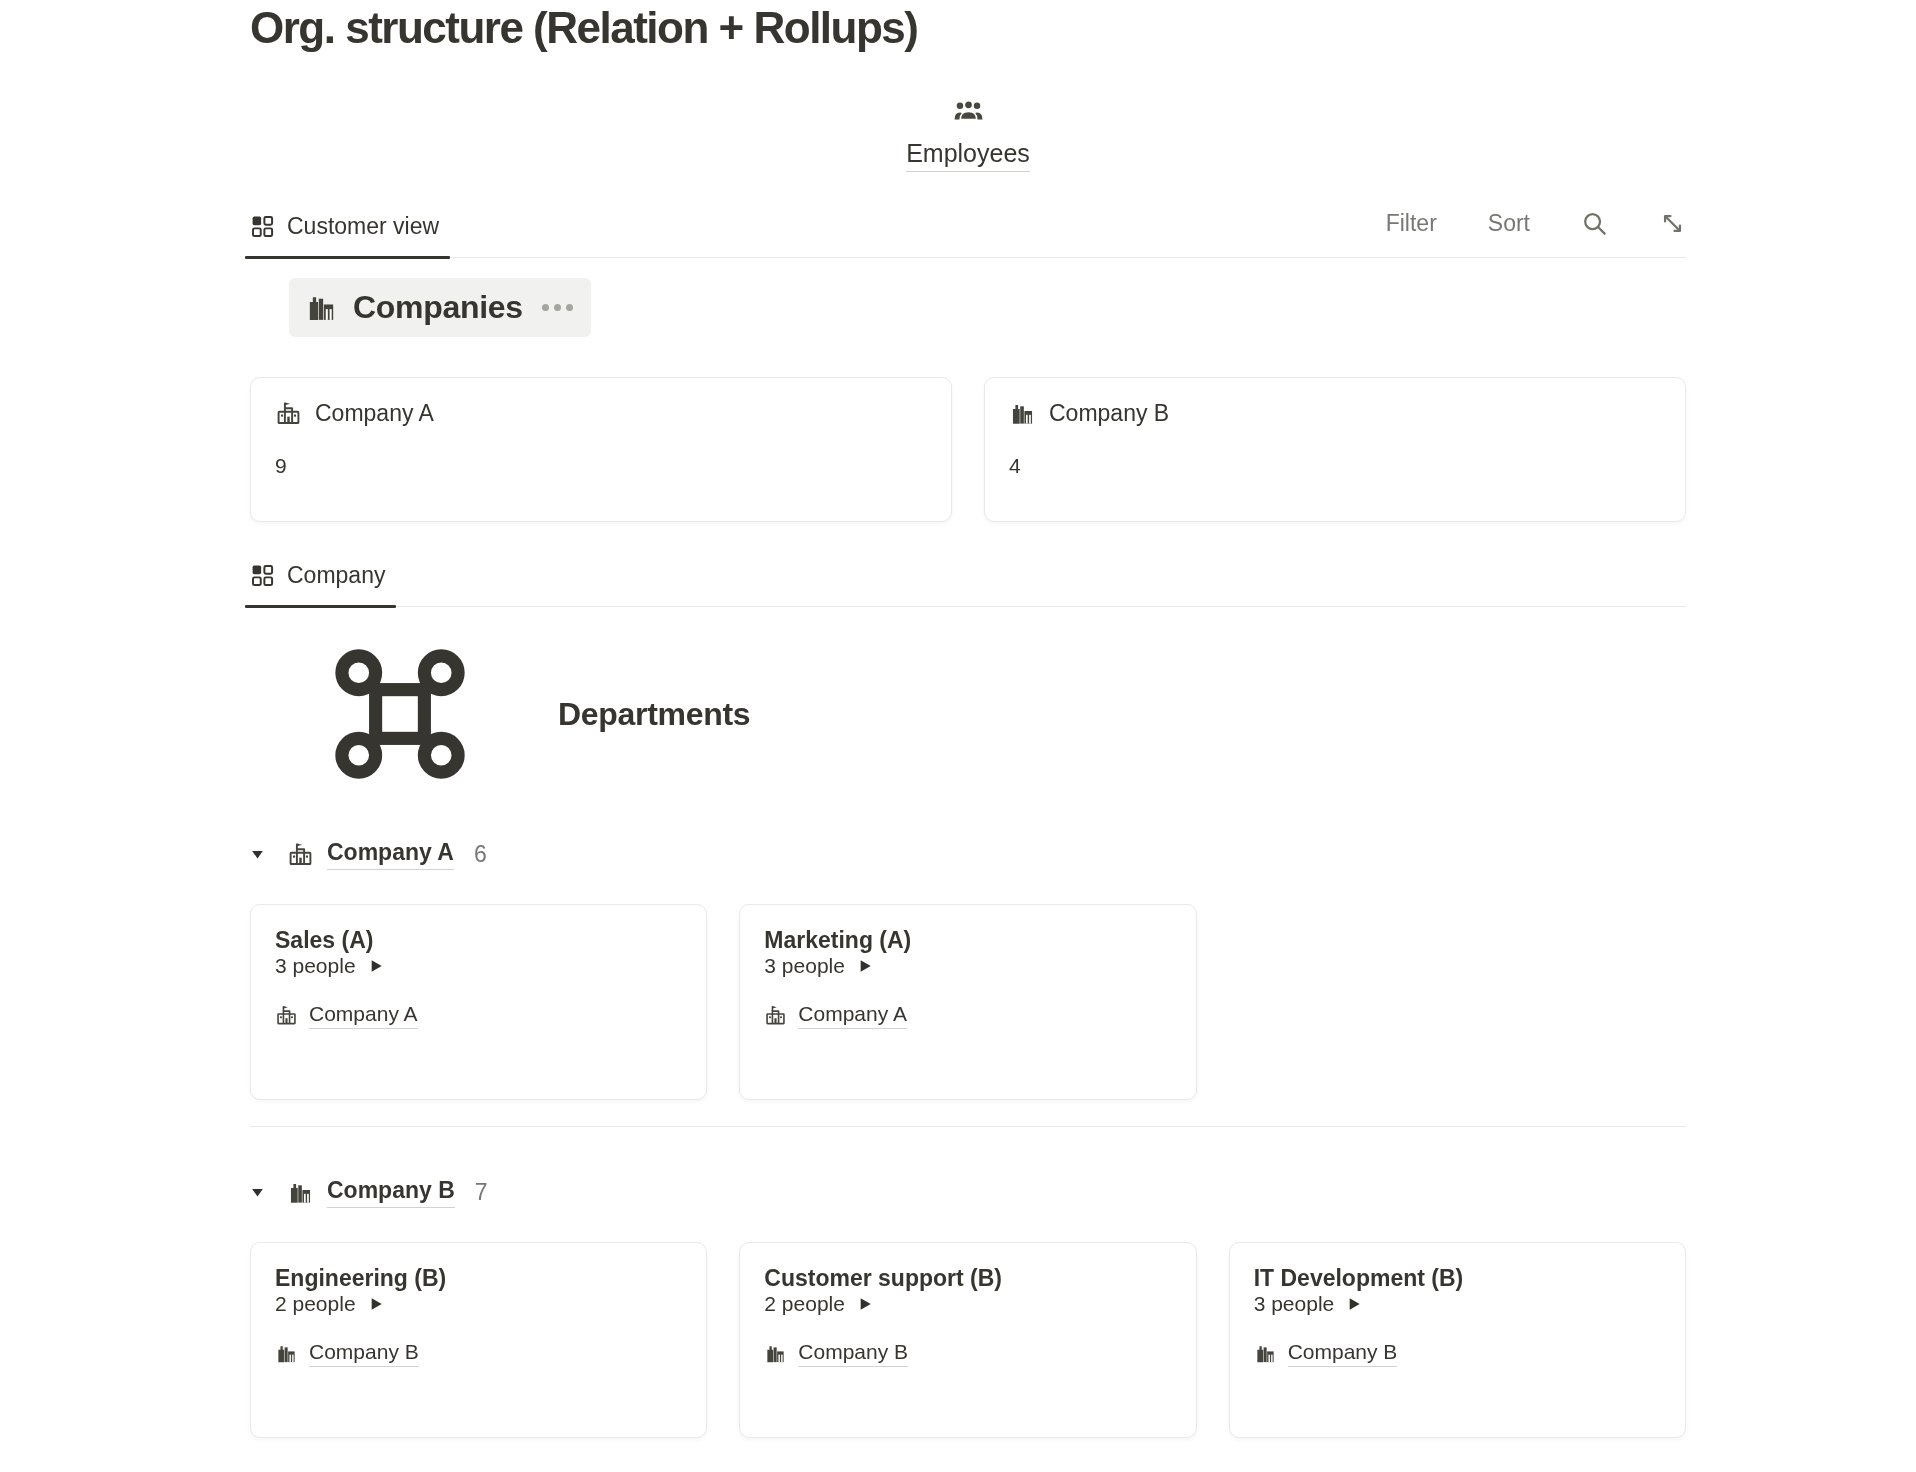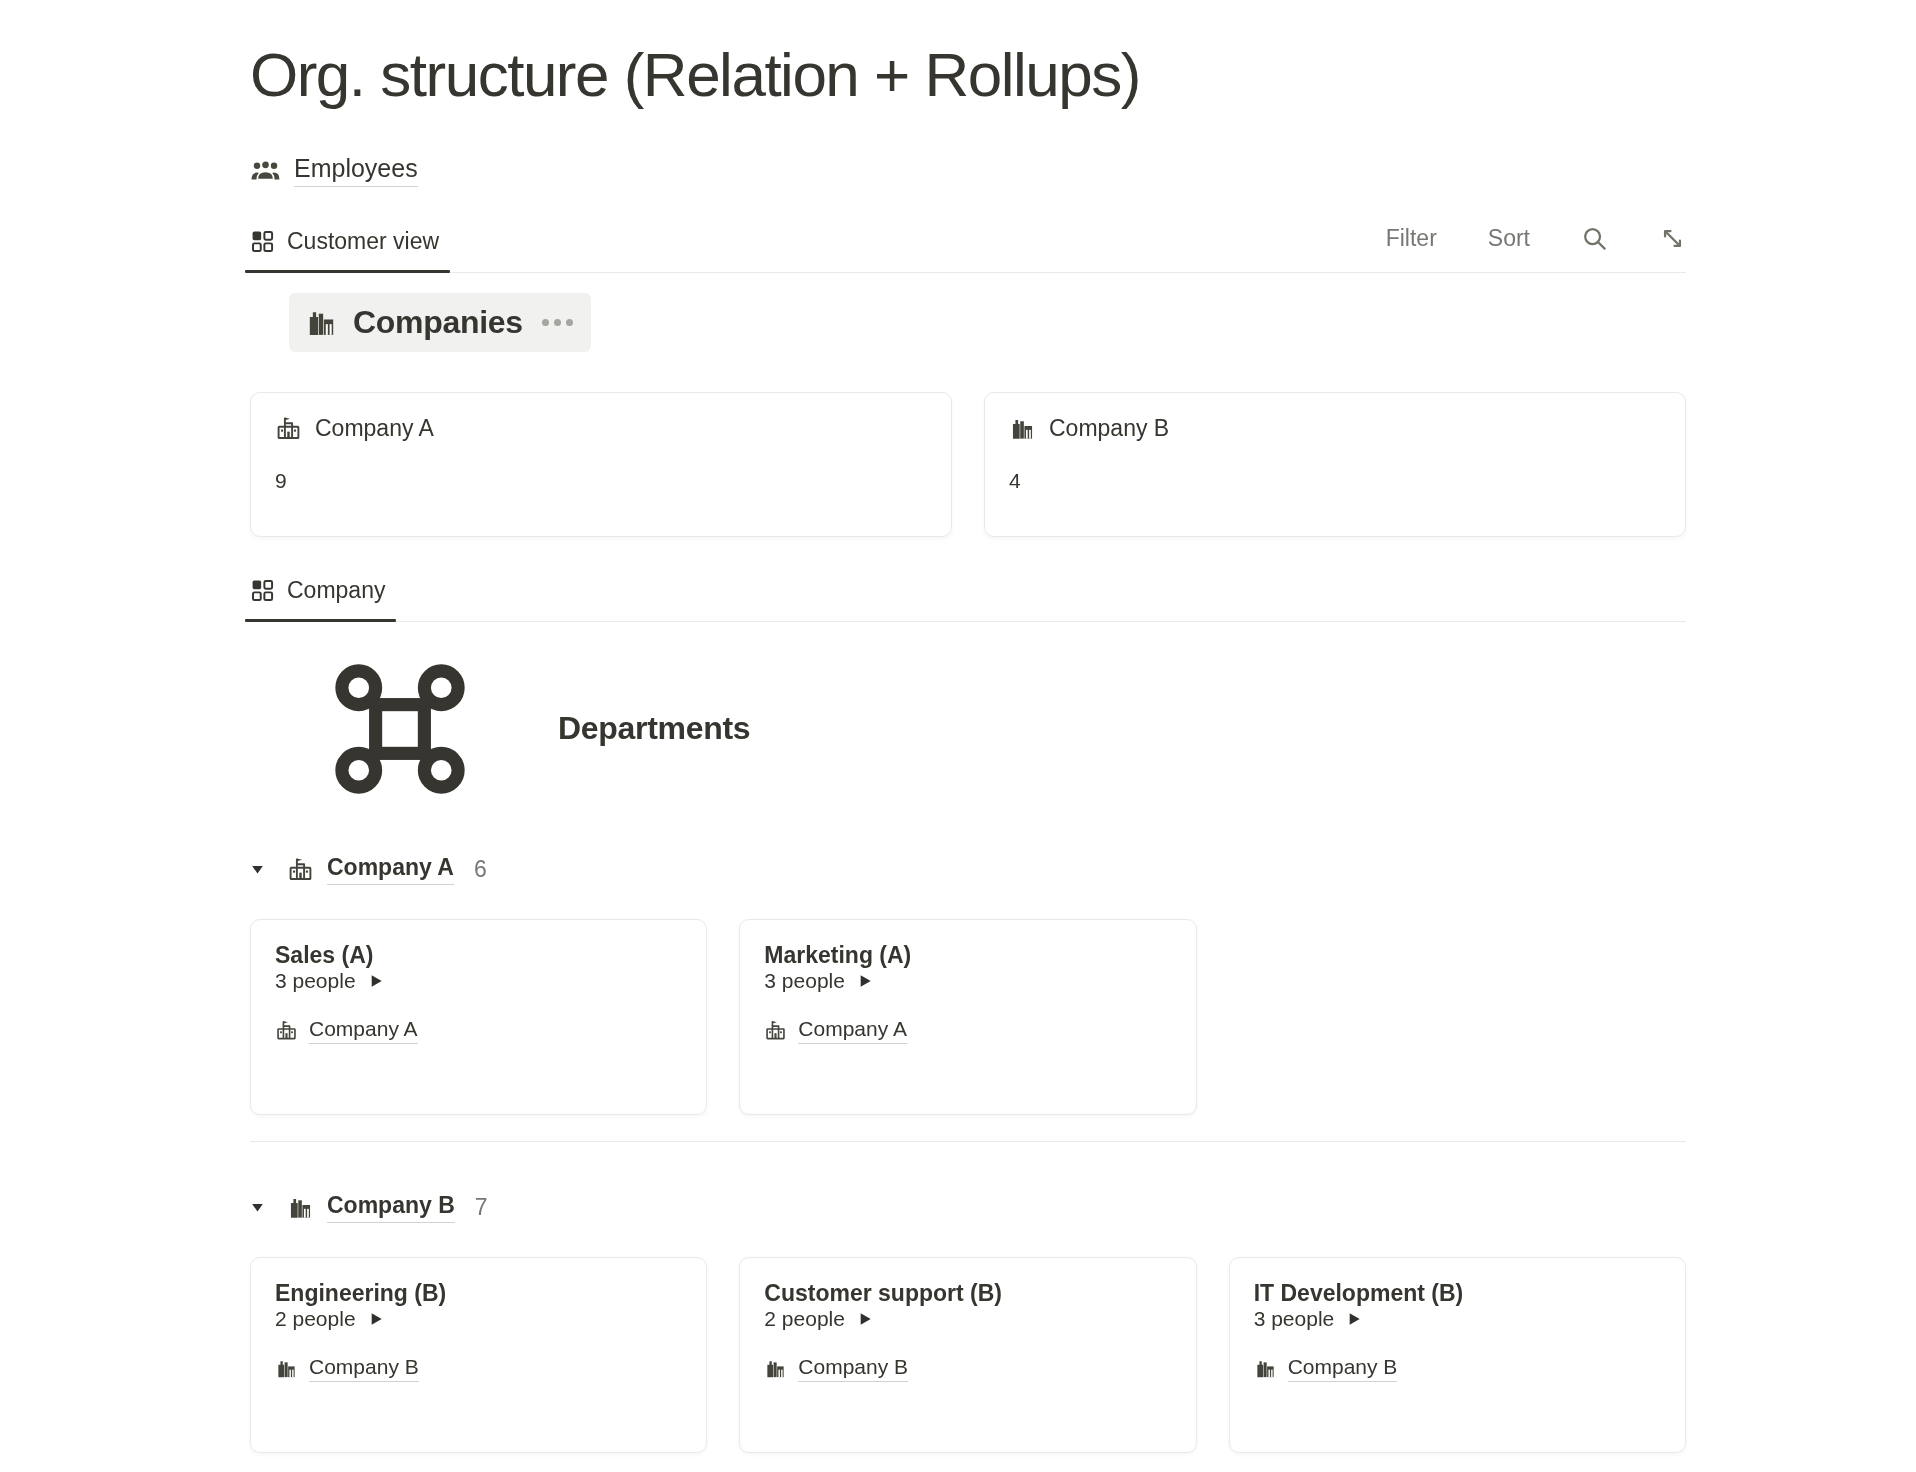--- a/index.html
+++ b/index.html
@@ -2,25 +2,25 @@
 <html><head>
 <meta charset="utf-8">
 <style>
   * { margin:0; padding:0; box-sizing:border-box; }
   html,body { width:1916px; height:1472px; background:#ffffff; overflow:hidden; }
   body { font-family:"Liberation Sans", sans-serif; color:#37352f; }
   .page { width:1916px; height:1472px; padding-left:250px; padding-right:230px; }
   .content { width:1436px; }
 
   h1.page-title {
-    margin-top:36px; font-size:62px; font-weight:400; letter-spacing:-1.5px;
+    font-size:44px; font-weight:700; letter-spacing:-1.5px;
     color:#37352f; line-height:1.25;
   }
 
-  .db-link-row { margin-top:40px; display:flex; align-items:center; gap:13px; }
+  .db-link-row { margin-top:40px; display:flex; align-items:center; gap:13px;flex-direction:column; }
   .db-link-row .icon { width:31px; height:31px; color:#49483f; }
   .db-link-label {
     font-size:25px; font-weight:500; color:#37352f;
     border-bottom:1.5px solid #d3d2ce; padding-bottom:3px; cursor:pointer;
   }
 
   .toolbar {
     margin-top:38px; display:flex; align-items:flex-end;
     border-bottom:1px solid #e9e9e7; position:relative;
   }

